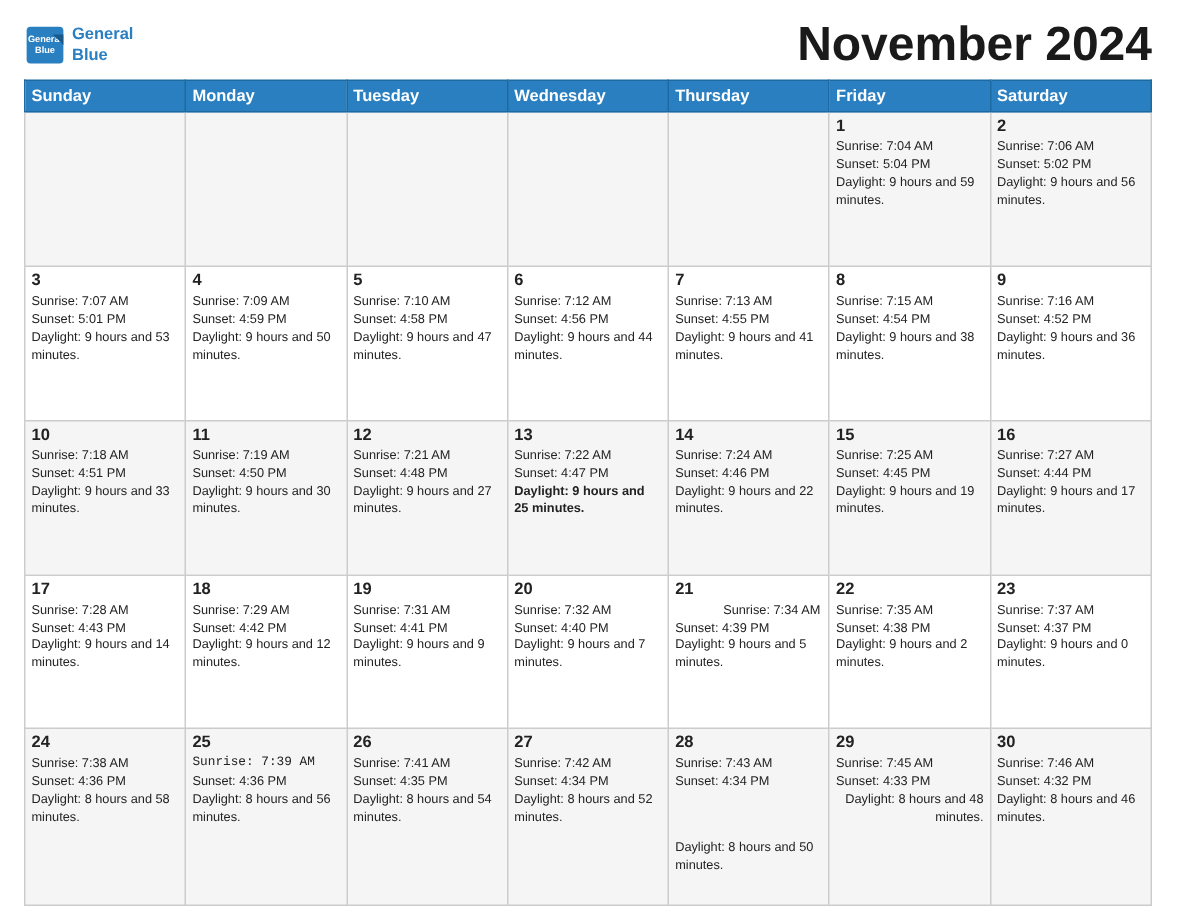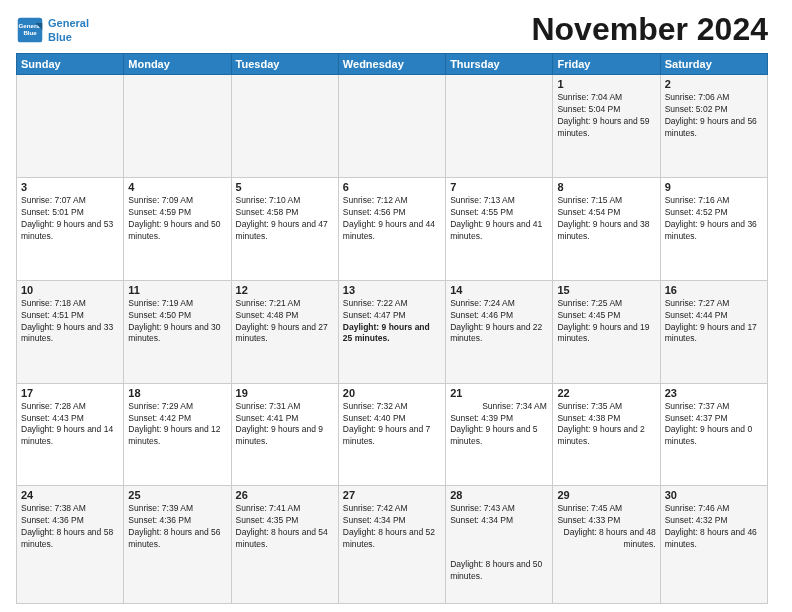--- a/index.html
+++ b/index.html
@@ -277,21 +277,21 @@
         </tr>
         <tr>
           <td>
             <span class="day-number">24</span>
             <div style="line-height: 1.4;">Sunrise: 7:38 AM</div>
             <div style="line-height: 1.4;">Sunset: 4:36 PM</div>
             <div style="line-height: 1.4;">Daylight: 8 hours and 58 minutes.</div>
           </td>
           <td>
             <span class="day-number">25</span>
-            <div style="line-height: 1.4;">Sunrise: 7:39 AM</div>
+            <div style="line-height: 1.4; font-family: Liberation Mono, monospace;">Sunrise: 7:39 AM</div>
             <div style="line-height: 1.4;">Sunset: 4:36 PM</div>
             <div style="line-height: 1.4;">Daylight: 8 hours and 56 minutes.</div>
           </td>
           <td>
             <span class="day-number">26</span>
             <div style="line-height: 1.4;">Sunrise: 7:41 AM</div>
             <div style="line-height: 1.4;">Sunset: 4:35 PM</div>
             <div style="line-height: 1.4;">Daylight: 8 hours and 54 minutes.</div>
           </td>
           <td>

